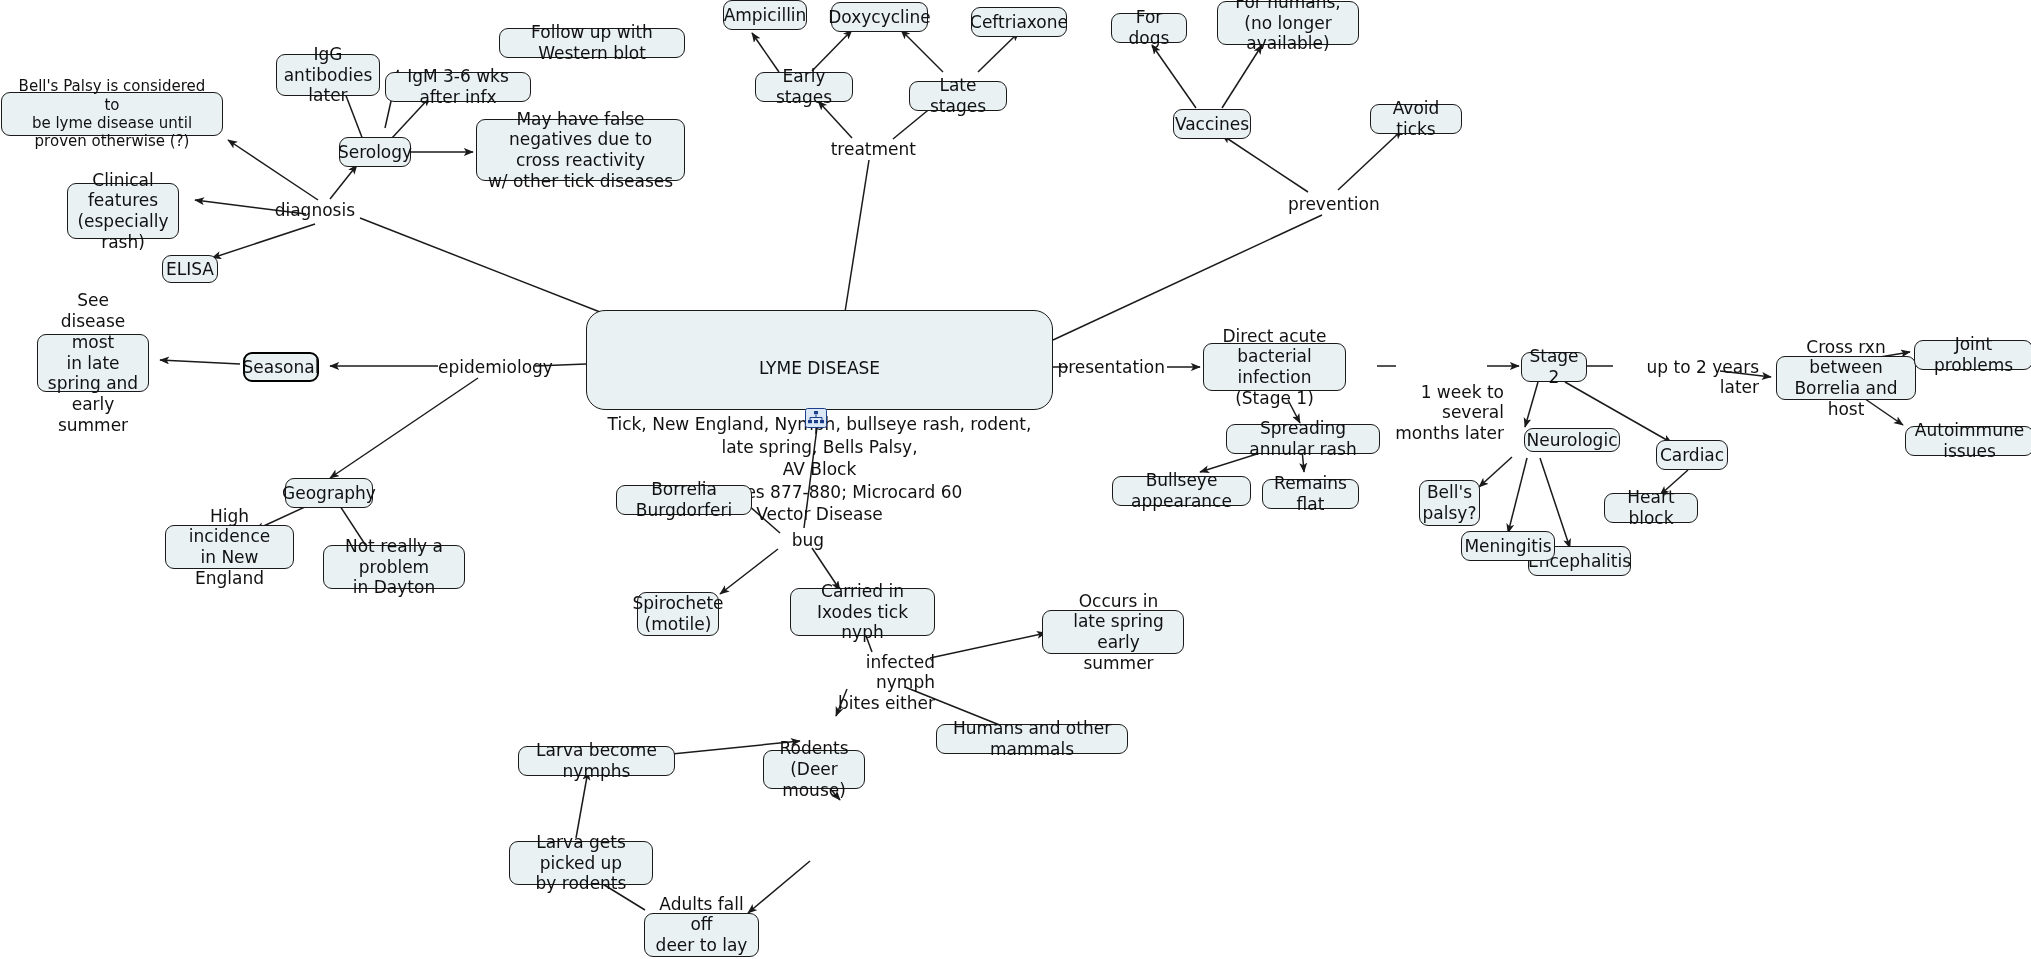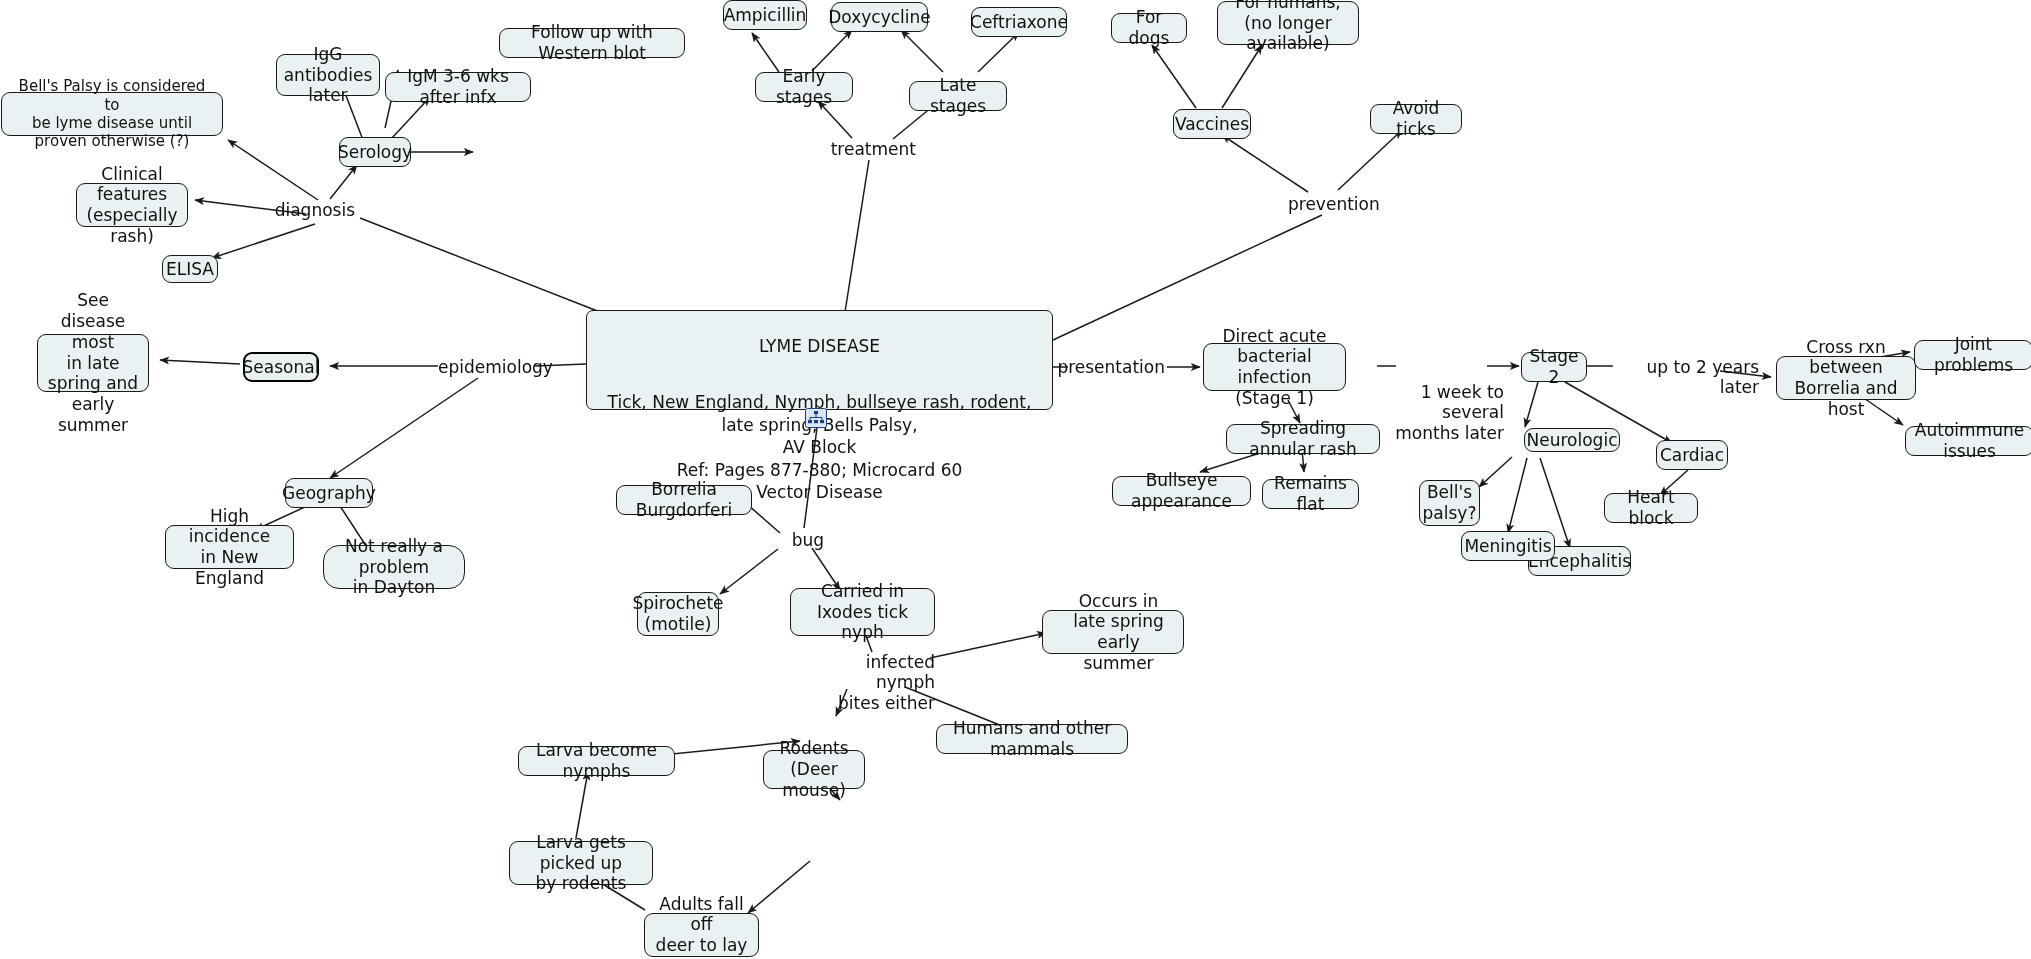--- a/index.html
+++ b/index.html
@@ -18,22 +18,22 @@
     text-align:center;
     color:#111111;
     font-size:17px;
     line-height:1.22;
     padding:3px 8px;
     white-space:pre-line;
     z-index:5;
   }
   .node.selected{border:2px solid #000000;}
   .node.big{
-    border-radius:7px;
-    padding:4px 14px;
+    border-radius:19px;
+    padding:26px 14px;
     align-items:flex-start;
   }
   .node.big .inner{width:100%;}
   .node.big .title{display:block;font-size:17px;margin-bottom:14px;}
   .node.big .body{display:block;font-size:17px;line-height:1.32;}
   .edge-label{
     position:absolute;
     color:#111111;
     font-size:17px;
     line-height:1.2;
@@ -180,22 +180,27 @@
   </div>
 
   <div class="node" style="left:499px;top:28px;width:186px;height:30px;">
     <span>Follow up with Western blot</span>
   </div>
 
   <div class="node" style="left:339px;top:137px;width:72px;height:30px;">
     <span>Serology</span>
   </div>
 
-
-  <div class="node" style="left:76px;top:183px;width:112px;height:44px;">
+  <div class="node" style="left:476px;top:119px;width:209px;height:62px;">
+    <span>May have false
+negatives due to cross reactivity
+w/ other tick diseases</span>
+  </div>
+
+  <div class="node" style="left:67px;top:183px;width:112px;height:56px;">
     <span>Clinical features
 (especially rash)</span>
   </div>
 
   <div class="node" style="left:162px;top:255px;width:56px;height:28px;">
     <span>ELISA</span>
   </div>
 
   <div class="edge-label" style="left:826px;top:139px;width:90px;">treatment</div>
 
@@ -252,21 +257,21 @@
 
   <div class="node" style="left:285px;top:478px;width:88px;height:30px;">
     <span>Geography</span>
   </div>
 
   <div class="node" style="left:165px;top:525px;width:129px;height:44px;">
     <span>High incidence
 in New England</span>
   </div>
 
-  <div class="node" style="left:323px;top:545px;width:142px;height:44px;border-radius:16px;">
+  <div class="node" style="left:323px;top:545px;width:142px;height:44px;">
     <span>Not really a problem
 in Dayton</span>
   </div>
 
   <div class="edge-label" style="left:1053px;top:357px;width:112px;">presentation</div>
 
   <div class="node" style="left:1203px;top:343px;width:143px;height:48px;">
     <span>Direct acute bacterial
 infection (Stage 1)</span>
   </div>

